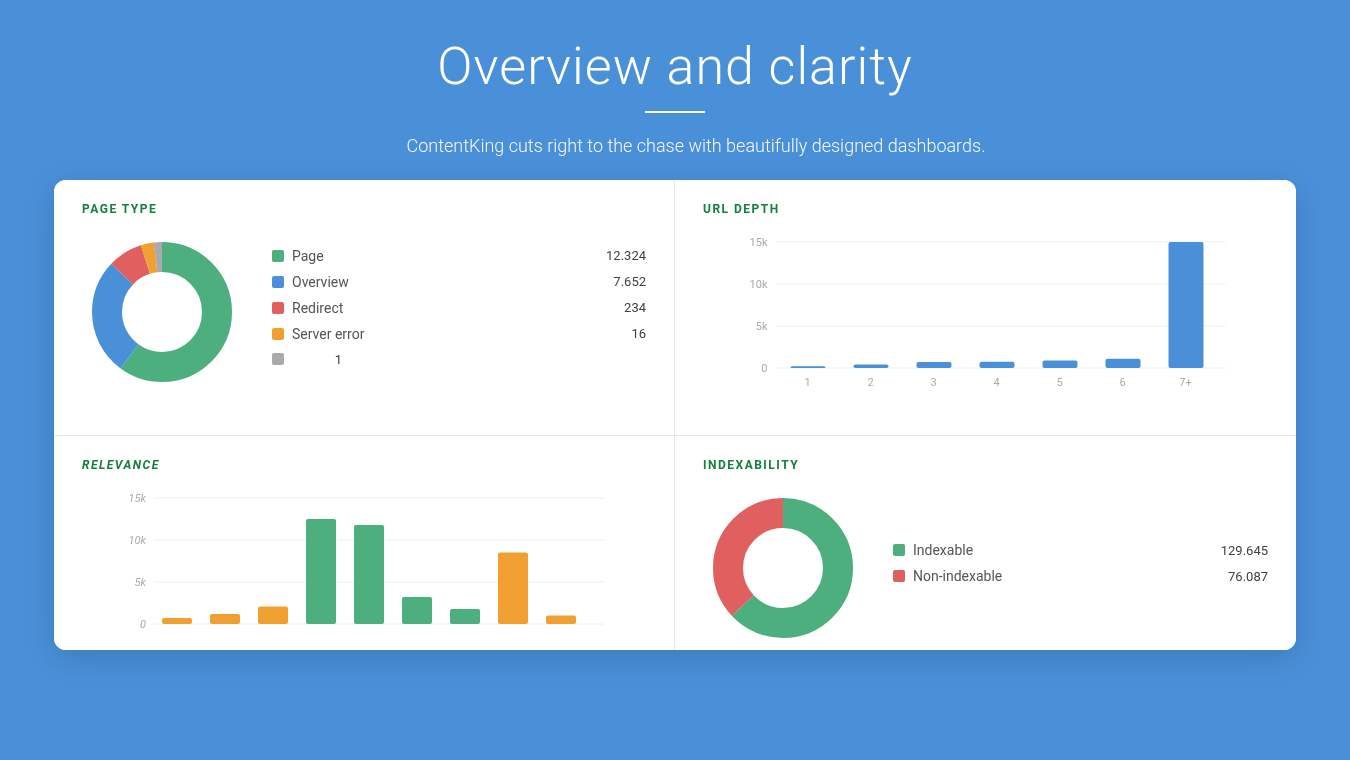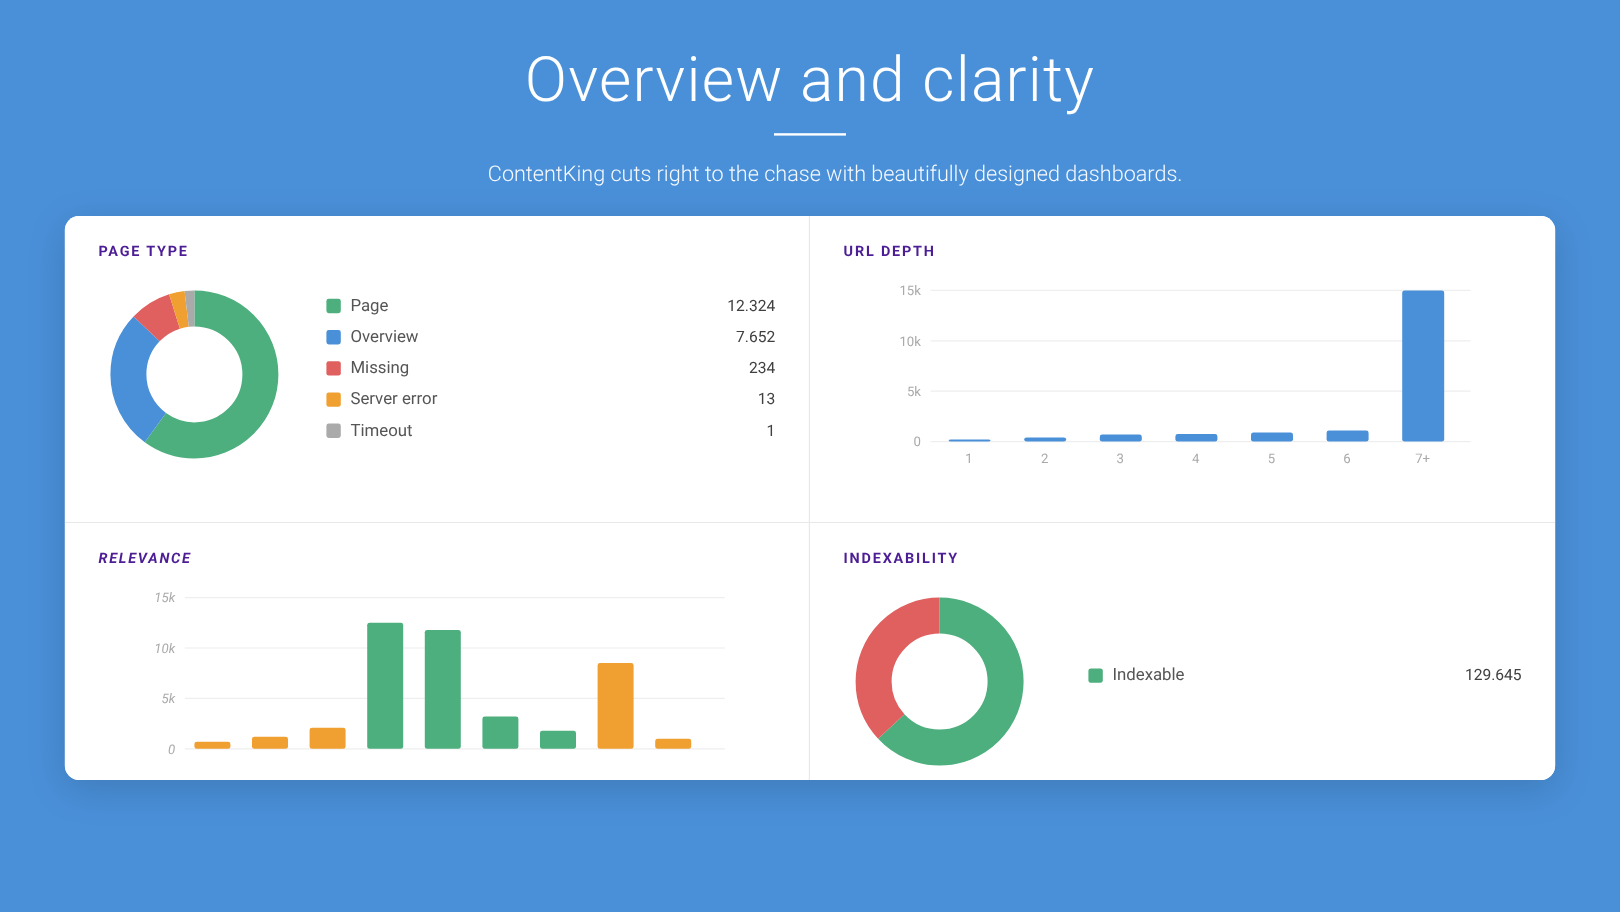--- a/index.html
+++ b/index.html
@@ -61,21 +61,21 @@
       position: relative;
     }
 
     .panel:nth-child(2) { border-right: none; }
     .panel:nth-child(3) { border-bottom: none; font-style: italic; }
     .panel:nth-child(4) { border-right: none; border-bottom: none; }
 
     .panel-title {
       font-size: 12px;
       font-weight: 700;
-      color: #4c1d95;
+      color: #15803d;
       letter-spacing: 1.5px;
       text-transform: uppercase;
       margin-bottom: 16px;
     }
 
     
     .page-type-content {
       display: flex;
       align-items: center;
       gap: 30px;
@@ -135,21 +135,21 @@
     .relevance-chart {
       width: 100%;
       height: 175px;
       position: relative;
     }
 
     
     .indexability-content {
       display: flex;
       align-items: center;
-      gap: 44px;
+      gap: 30px;
     }
 
     .indexability-legend {
       flex: 1;
     }
   </style>
 </head>
 <body>
 
 <div class="header">
@@ -180,31 +180,30 @@
           <span class="legend-label">Page</span>
           <span class="legend-value">12.324</span>
         </div>
         <div class="legend-item">
           <div class="legend-dot" style="background:#4a90d9"></div>
           <span class="legend-label">Overview</span>
           <span class="legend-value">7.652</span>
         </div>
         <div class="legend-item">
           <div class="legend-dot" style="background:#e05f5f"></div>
-          <span class="legend-label">Missing</span>
+          <span class="legend-label">Redirect</span>
           <span class="legend-value">234</span>
         </div>
         <div class="legend-item">
           <div class="legend-dot" style="background:#f0a030"></div>
           <span class="legend-label">Server error</span>
-          <span class="legend-value">13</span>
+          <span class="legend-value">16</span>
         </div>
         <div class="legend-item">
           <div class="legend-dot" style="background:#aaaaaa"></div>
-          <span class="legend-label">Timeout</span>
           <span class="legend-value">1</span>
         </div>
       </div>
     </div>
   </div>
 
   <div class="panel">
     <div class="panel-title">URL DEPTH</div>
     <div class="bar-chart-area">
       <svg width="100%" height="195" viewBox="0 0 500 195">
@@ -290,17 +289,22 @@
           <circle cx="80" cy="80" r="55" fill="none" stroke="#e05f5f" stroke-width="30" stroke-dasharray="127.8 217.6" stroke-dashoffset="-217.6" transform="rotate(-90 80 80)"></circle>
           <circle cx="80" cy="80" r="35" fill="white"></circle>
         </svg>
       </div>
       <div class="indexability-legend">
         <div class="legend-item">
           <div class="legend-dot" style="background:#4caf7d"></div>
           <span class="legend-label">Indexable</span>
           <span class="legend-value">129.645</span>
         </div>
+        <div class="legend-item">
+          <div class="legend-dot" style="background:#e05f5f"></div>
+          <span class="legend-label">Non-indexable</span>
+          <span class="legend-value">76.087</span>
+        </div>
       </div>
     </div>
   </div>
 
 </div>
 
 </body></html>

